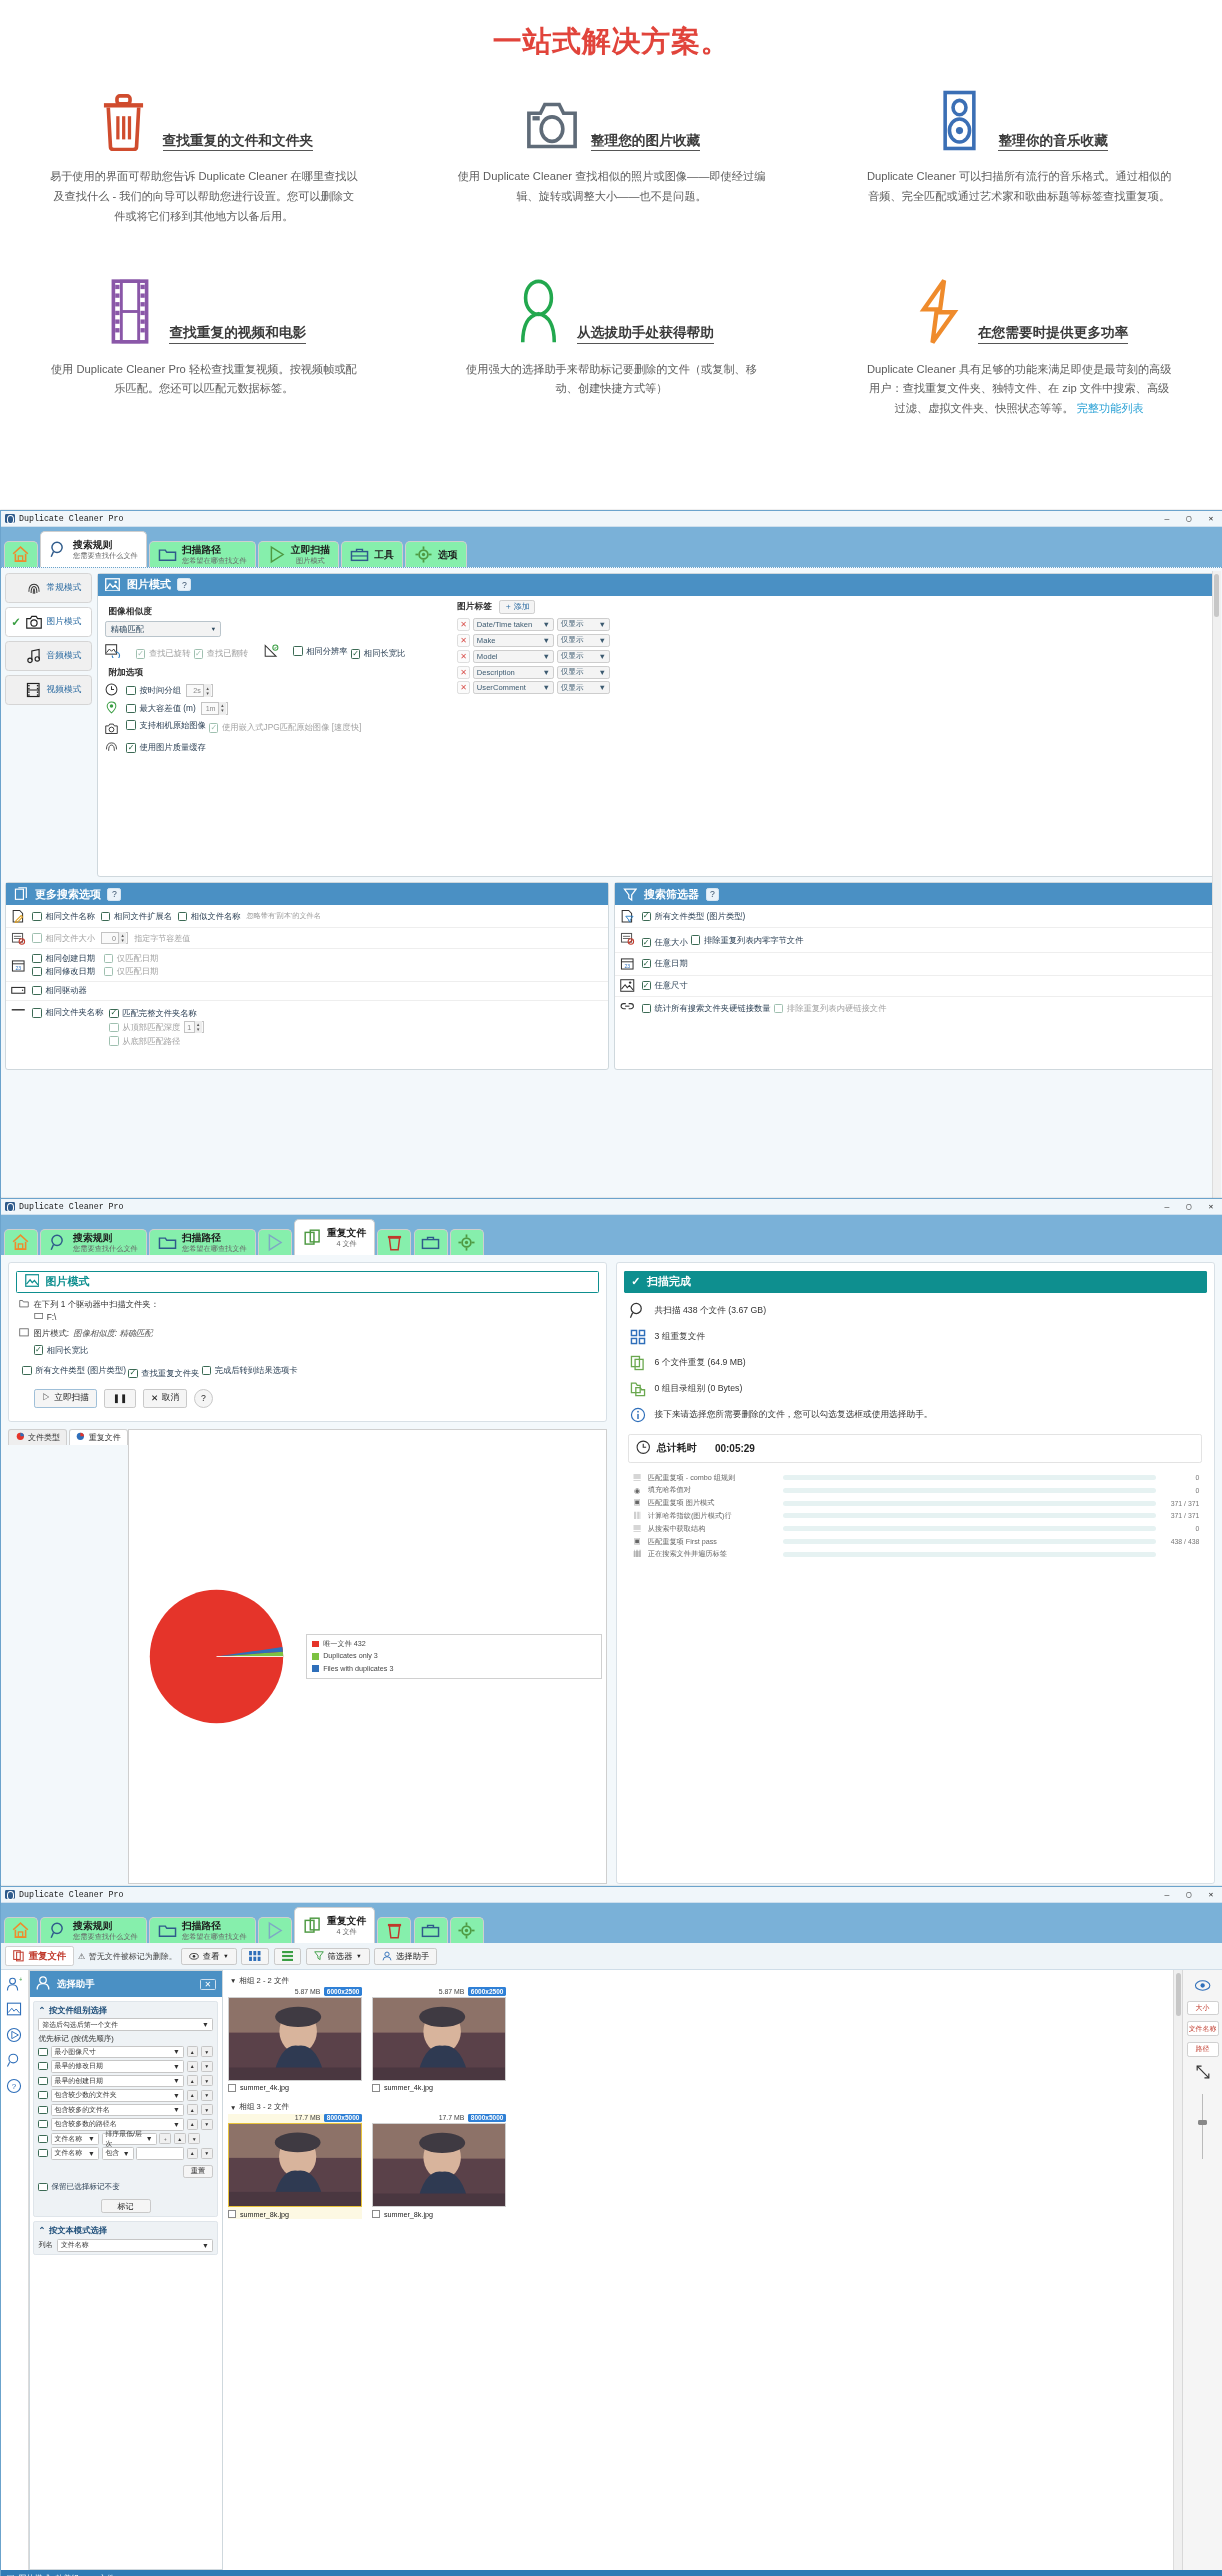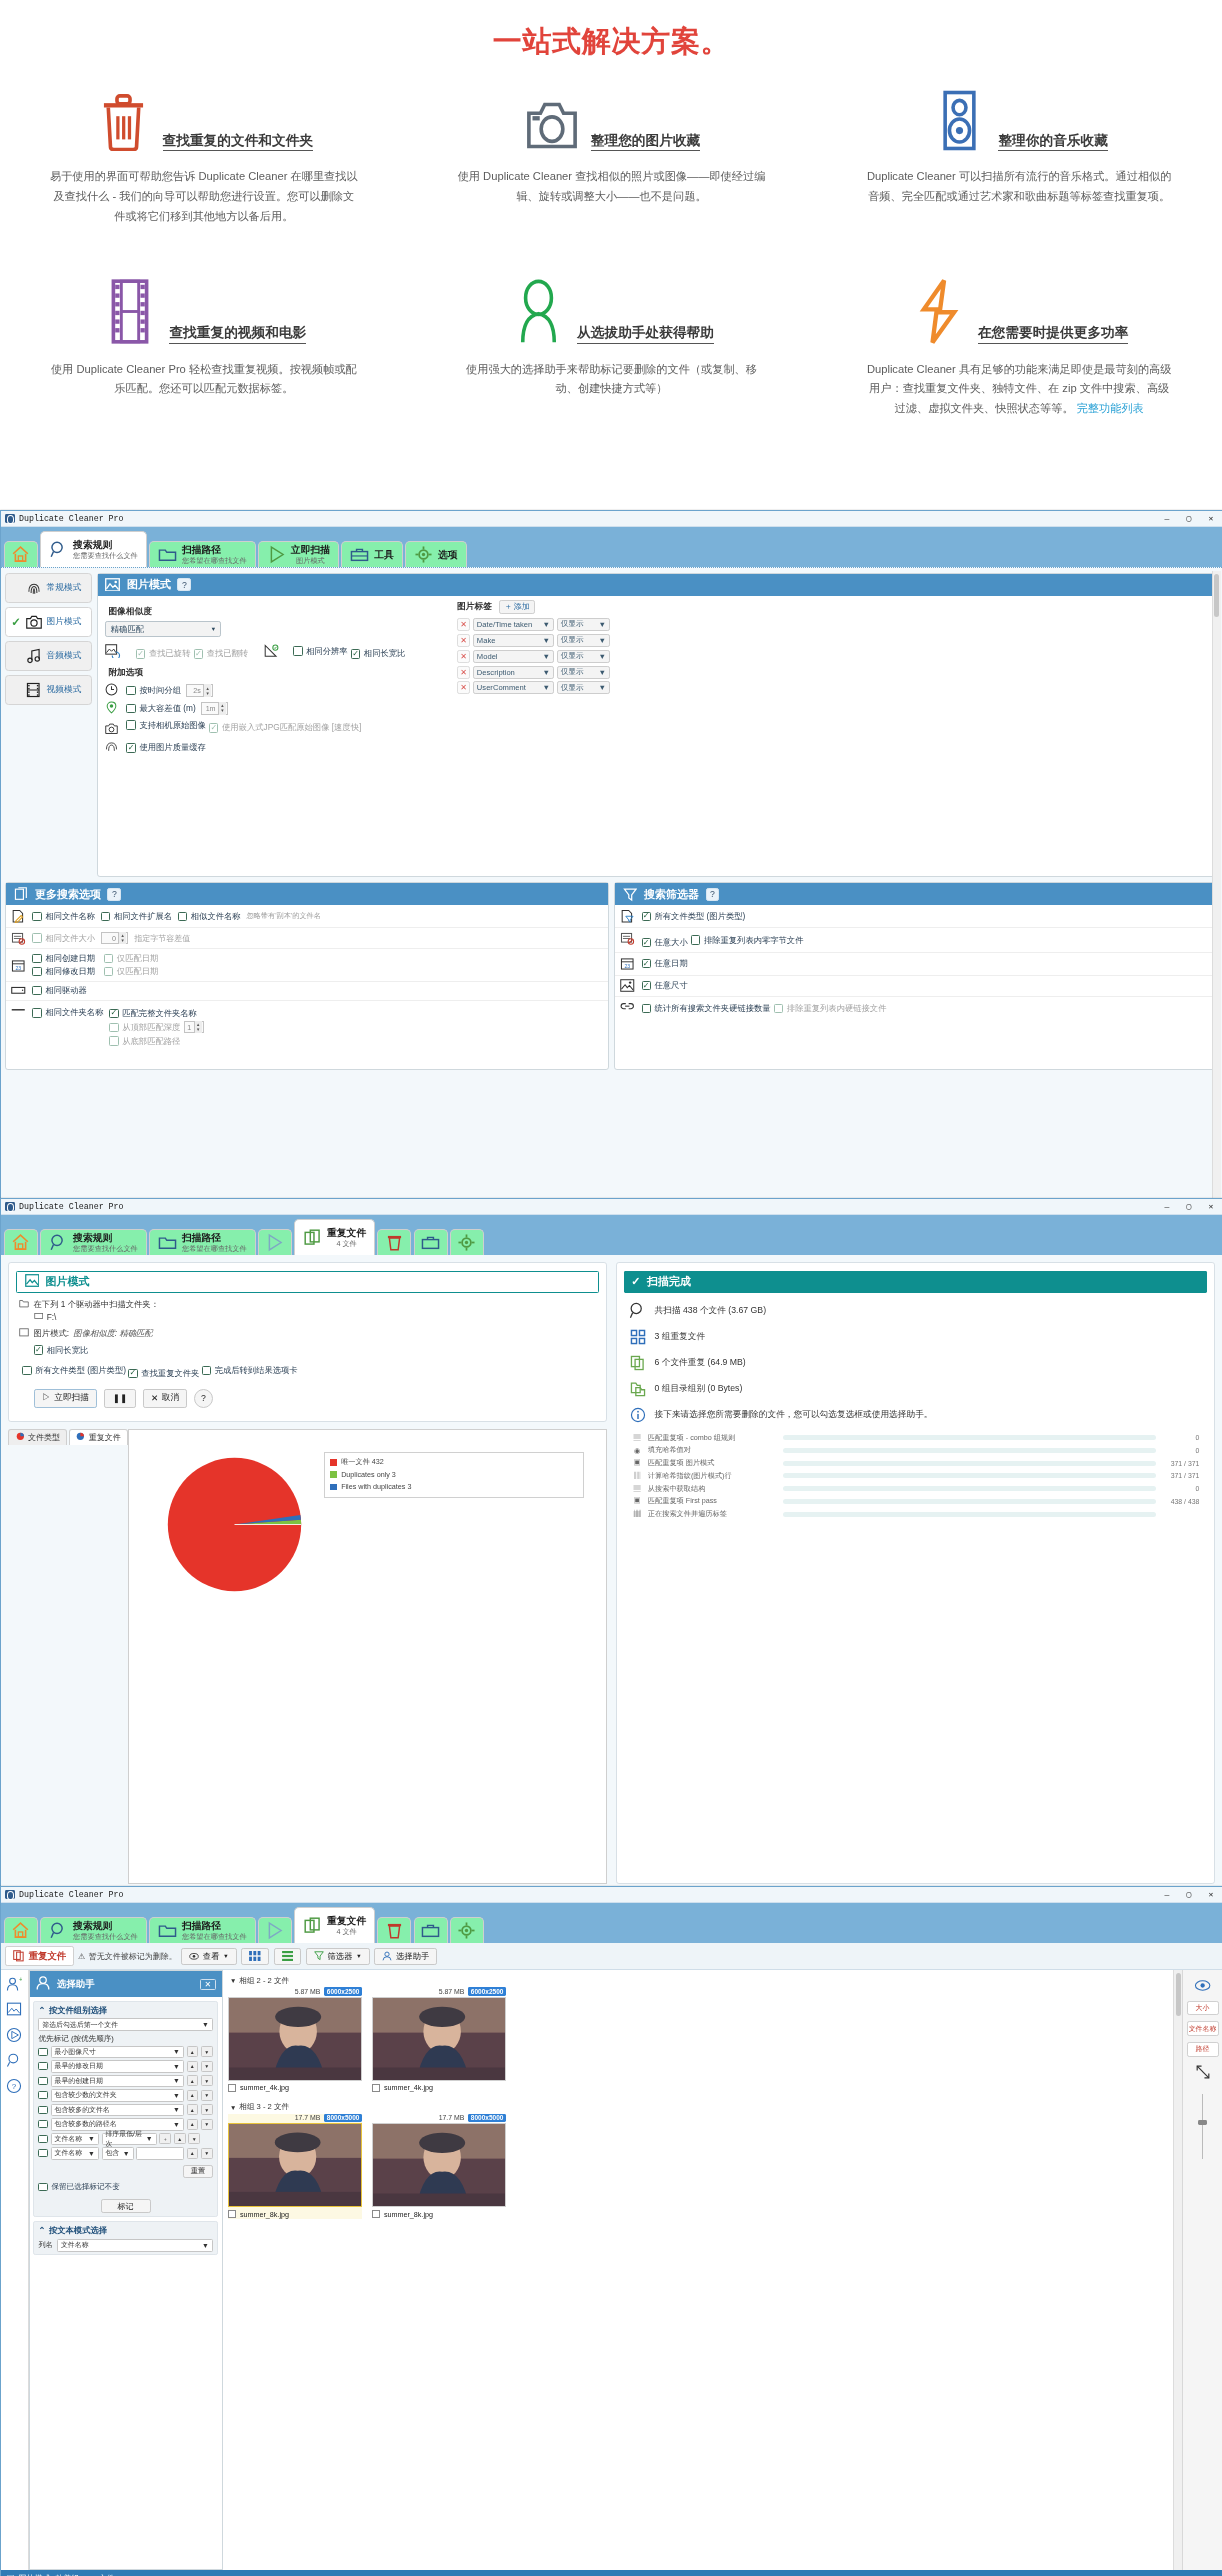--- a/index.html
+++ b/index.html
@@ -1050,21 +1050,21 @@
             <span>文件类型</span>
           </div>
           <div class="tab-mini on">
             <span><svg width="8.7" height="8.7" viewBox="0 0 12 12">
                   <circle cx="6" cy="6" r="5" fill="#2f6fba"></circle>
                   <path d="M6 6 L6 1 A5 5 0 0 1 11 6 Z" fill="#e5342a"></path>
                 </svg></span>
             <span>重复文件</span>
           </div>
         </div>
-        <div style="flex:1;border:0.7px solid #cfcfcf;background:#fff;display:flex;align-items:flex-start;padding:22px;">
+        <div style="flex:1;border:0.7px solid #cfcfcf;background:#fff;display:flex;align-items:center;padding:4px;">
           <div style="width:166px;display:flex;justify-content:center;">
             <svg width="145" height="145" viewBox="0 0 200 200">
               <circle cx="100" cy="100" r="92" fill="#e5342a"></circle>
               <path d="M100 100 L192 100 A92 92 0 0 0 191.6 93.4 Z" fill="#7cc242"></path>
               <path d="M100 100 L191.6 93.4 A92 92 0 0 0 190.9 87 Z" fill="#2f6fba"></path>
               <line x1="100" y1="100" x2="192" y2="100" stroke="#fff" stroke-width="1.2"></line>
             </svg>
           </div>
           <div style="flex:1;padding-left:7.2px;">
             <div class="legend-box">
@@ -1137,20 +1137,28 @@
             <span class="si">
                 <svg width="16" height="16" viewBox="0 0 22 22">
                   <circle cx="11" cy="11" r="9" fill="none" stroke="#2f6fba" stroke-width="1.6"></circle>
                   <circle cx="11" cy="6.5" r="1.2" fill="#2f6fba"></circle>
                   <rect x="10" y="9.5" width="2" height="7" fill="#2f6fba"></rect>
                 </svg>
               </span>
             <span>接下来请选择您所需要删除的文件，您可以勾选复选框或使用选择助手。</span>
           </div>
 
+          <div style="display:flex;align-items:center;gap:6.5px;border:0.7px solid #e3e3e3;border-radius:2.2px;padding:5px 6.5px;margin:5.8px 1.4px;">
+            <span><svg width="14.5" height="14.5" viewBox="0 0 20 20">
+                  <circle cx="10" cy="10" r="8.5" fill="none" stroke="#333" stroke-width="1.5"></circle>
+                  <path d="M10 5 V10 H14" fill="none" stroke="#333" stroke-width="1.5"></path>
+                </svg></span>
+            <span style="font-size:10px;font-weight:bold;color:#222;">总计耗时</span>
+            <span style="font-size:10px;font-weight:bold;color:#222;margin-left:11.6px;">00:05:29</span>
+          </div>
 
           <div style="padding:2.9px 4.3px;">
             <div class="prog-row">
               <span class="prog-ico">▤</span>
               <span class="prog-lbl">匹配重复项 - combo 组规则</span>
               <span class="prog-bar"><span class="prog-fill" style="width:100%"></span></span>
               <span class="prog-val">0</span>
             </div>
             <div class="prog-row">
               <span class="prog-ico">◉</span>

